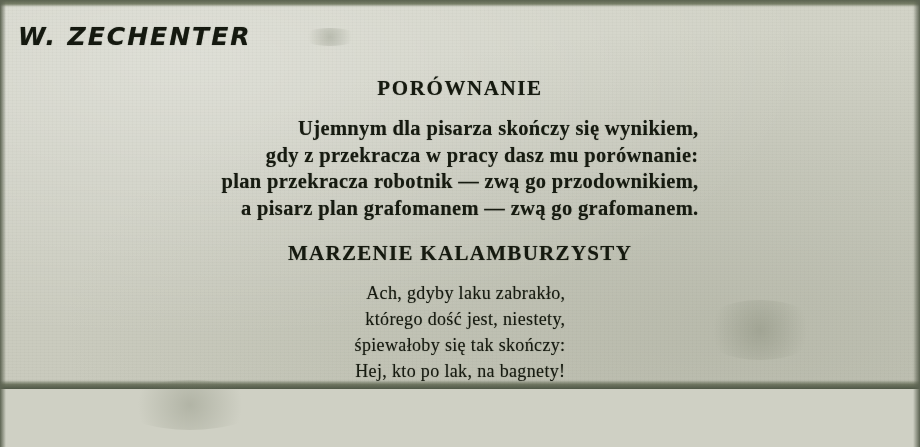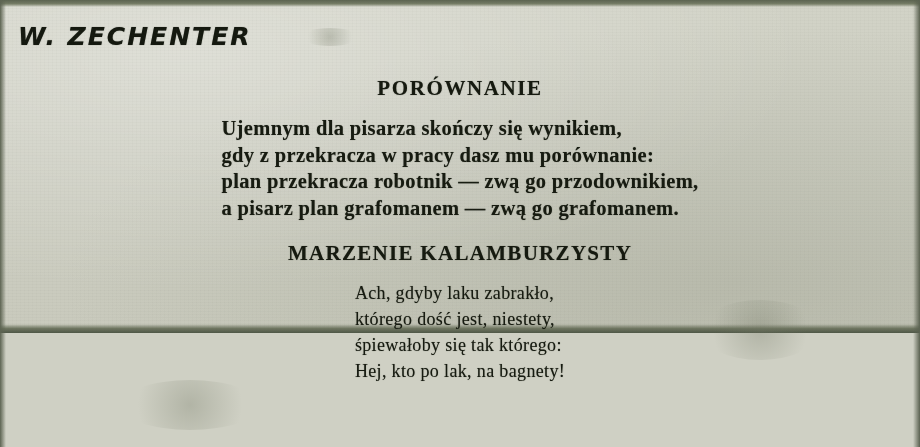--- a/index.html
+++ b/index.html
@@ -9,21 +9,21 @@
   body {
     width: 920px;
     height: 447px;
     background: #cfd0c4;
     font-family: "Liberation Serif", serif;
     overflow: hidden;
   }
   .scan {
     position: relative;
     width: 920px;
-    height: 333px;
+    height: 389px;
     background:
       radial-gradient(ellipse at 20% 15%, rgba(255,255,255,0.30), rgba(255,255,255,0) 60%),
       radial-gradient(ellipse at 80% 85%, rgba(120,125,105,0.22), rgba(255,255,255,0) 65%),
       linear-gradient(180deg, #d2d3c7 0%, #cdcec2 45%, #c9cabd 100%);
     box-sizing: border-box;
   }
   
   .grain {
     position: absolute;
     inset: 0;
@@ -89,21 +89,21 @@
     text-shadow: 0 0 1px rgba(21,25,15,0.5);
   }
   .poem-title.second {
     margin-top: 20px;
     font-size: 21px;
     letter-spacing: 1.3px;
   }
 
   .stanza {
     display: inline-block;
-    text-align: left;
+    text-align: right;
     font-family: "Liberation Serif", serif;
     font-size: 20.5px;
     line-height: 26.5px;
     color: #161a10;
     text-shadow: 0 0 1px rgba(22,26,16,0.45);
   }
   .stanza .line {
     white-space: pre;
     letter-spacing: 0.35px;
   }
@@ -146,20 +146,20 @@
       <div class="line">Ujemnym dla pisarza skończy się wynikiem,</div>
       <div class="line">gdy z przekracza w pracy dasz mu porównanie:</div>
       <div class="line">plan przekracza robotnik — zwą go przodownikiem,</div>
       <div class="line">a pisarz plan grafomanem — zwą go grafomanem.</div>
     </div>
 
     <div class="poem-title second">MARZENIE KALAMBURZYSTY</div>
     <div class="stanza second">
       <div class="line">Ach, gdyby laku zabrakło,</div>
       <div class="line">którego dość jest, niestety,</div>
-      <div class="line">śpiewałoby się tak którego:</div>
+      <div class="line">śpiewałoby się tak skończy:</div>
       <div class="line">Hej, kto po lak, na bagnety!</div>
     </div>
 
   </div>
 
   <div class="grain"></div>
 </div>
 
 </body></html>

